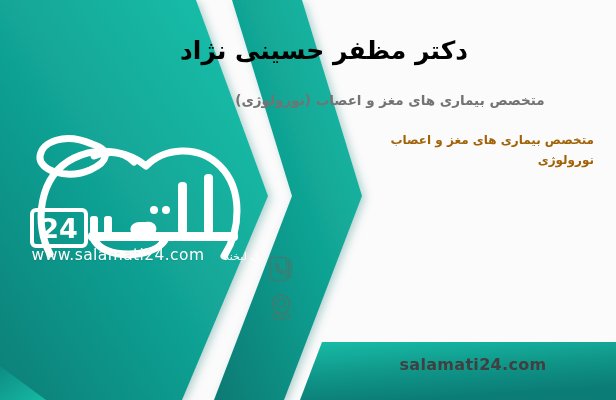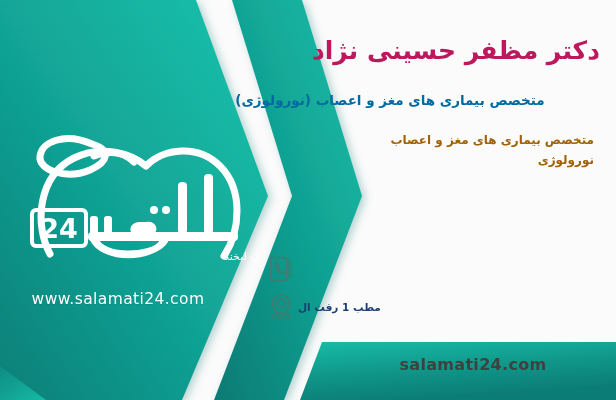--- a/index.html
+++ b/index.html
@@ -42,45 +42,44 @@
     position: absolute;
     left: 18px;
     top: 246px;
     width: 200px;
     text-align: center;
     color: #ffffff;
     font-size: 15.5px;
     letter-spacing: 0.4px;
     font-family: "DejaVu Sans", "Liberation Sans", sans-serif;
     text-shadow: 0 1px 1px rgba(0,0,0,0.10);
-    margin-top: 44px;
   }
 
   
   #doctor-name {
     position: absolute;
     right: 16px;
     top: 36px;
     width: 420px;
-    text-align: right;
-    direction: rtl;
-    color: #be185d;
+    text-align: left;
+    direction: rtl;
+    color: #000000;
     font-size: 25px;
     font-weight: bold;
     letter-spacing: 0.2px;
     white-space: nowrap;
   }
   #specialty-main {
     position: absolute;
     right: 16px;
     top: 92px;
     width: 420px;
     text-align: center;
     direction: rtl;
-    color: #0369a1;
+    color: #737373;
     font-size: 13.5px;
     font-weight: bold;
     white-space: nowrap;
   }
   #specialty-sub {
     position: absolute;
     right: 22px;
     top: 130px;
     width: 360px;
     text-align: right;
@@ -266,20 +265,19 @@
         <svg width="28" height="30" viewBox="0 0 28 30" xmlns="http://www.w3.org/2000/svg">
           <path d="M 14 3
                    C 9.3 3, 5.6 6.7, 5.6 11.4
                    C 5.6 17.3, 14 25.5, 14 25.5
                    C 14 25.5, 22.4 17.3, 22.4 11.4
                    C 22.4 6.7, 18.7 3, 14 3 Z" fill="none" stroke="#3d7d72" stroke-width="1.6"></path>
           <circle cx="14" cy="11.2" r="4.2" fill="none" stroke="#3d7d72" stroke-width="1.6"></circle>
           <ellipse cx="14" cy="24.2" rx="9.2" ry="3.4" fill="none" stroke="#3d7d72" stroke-width="1.4"></ellipse>
         </svg>
       </span>
-      <span class="contact-text">مطب 1 رفت ال</span>
     </div>
 
   </div>
 
   <div id="bottom-bar-text">salamati24.com</div>
 
 </div>
 
 </body></html>

